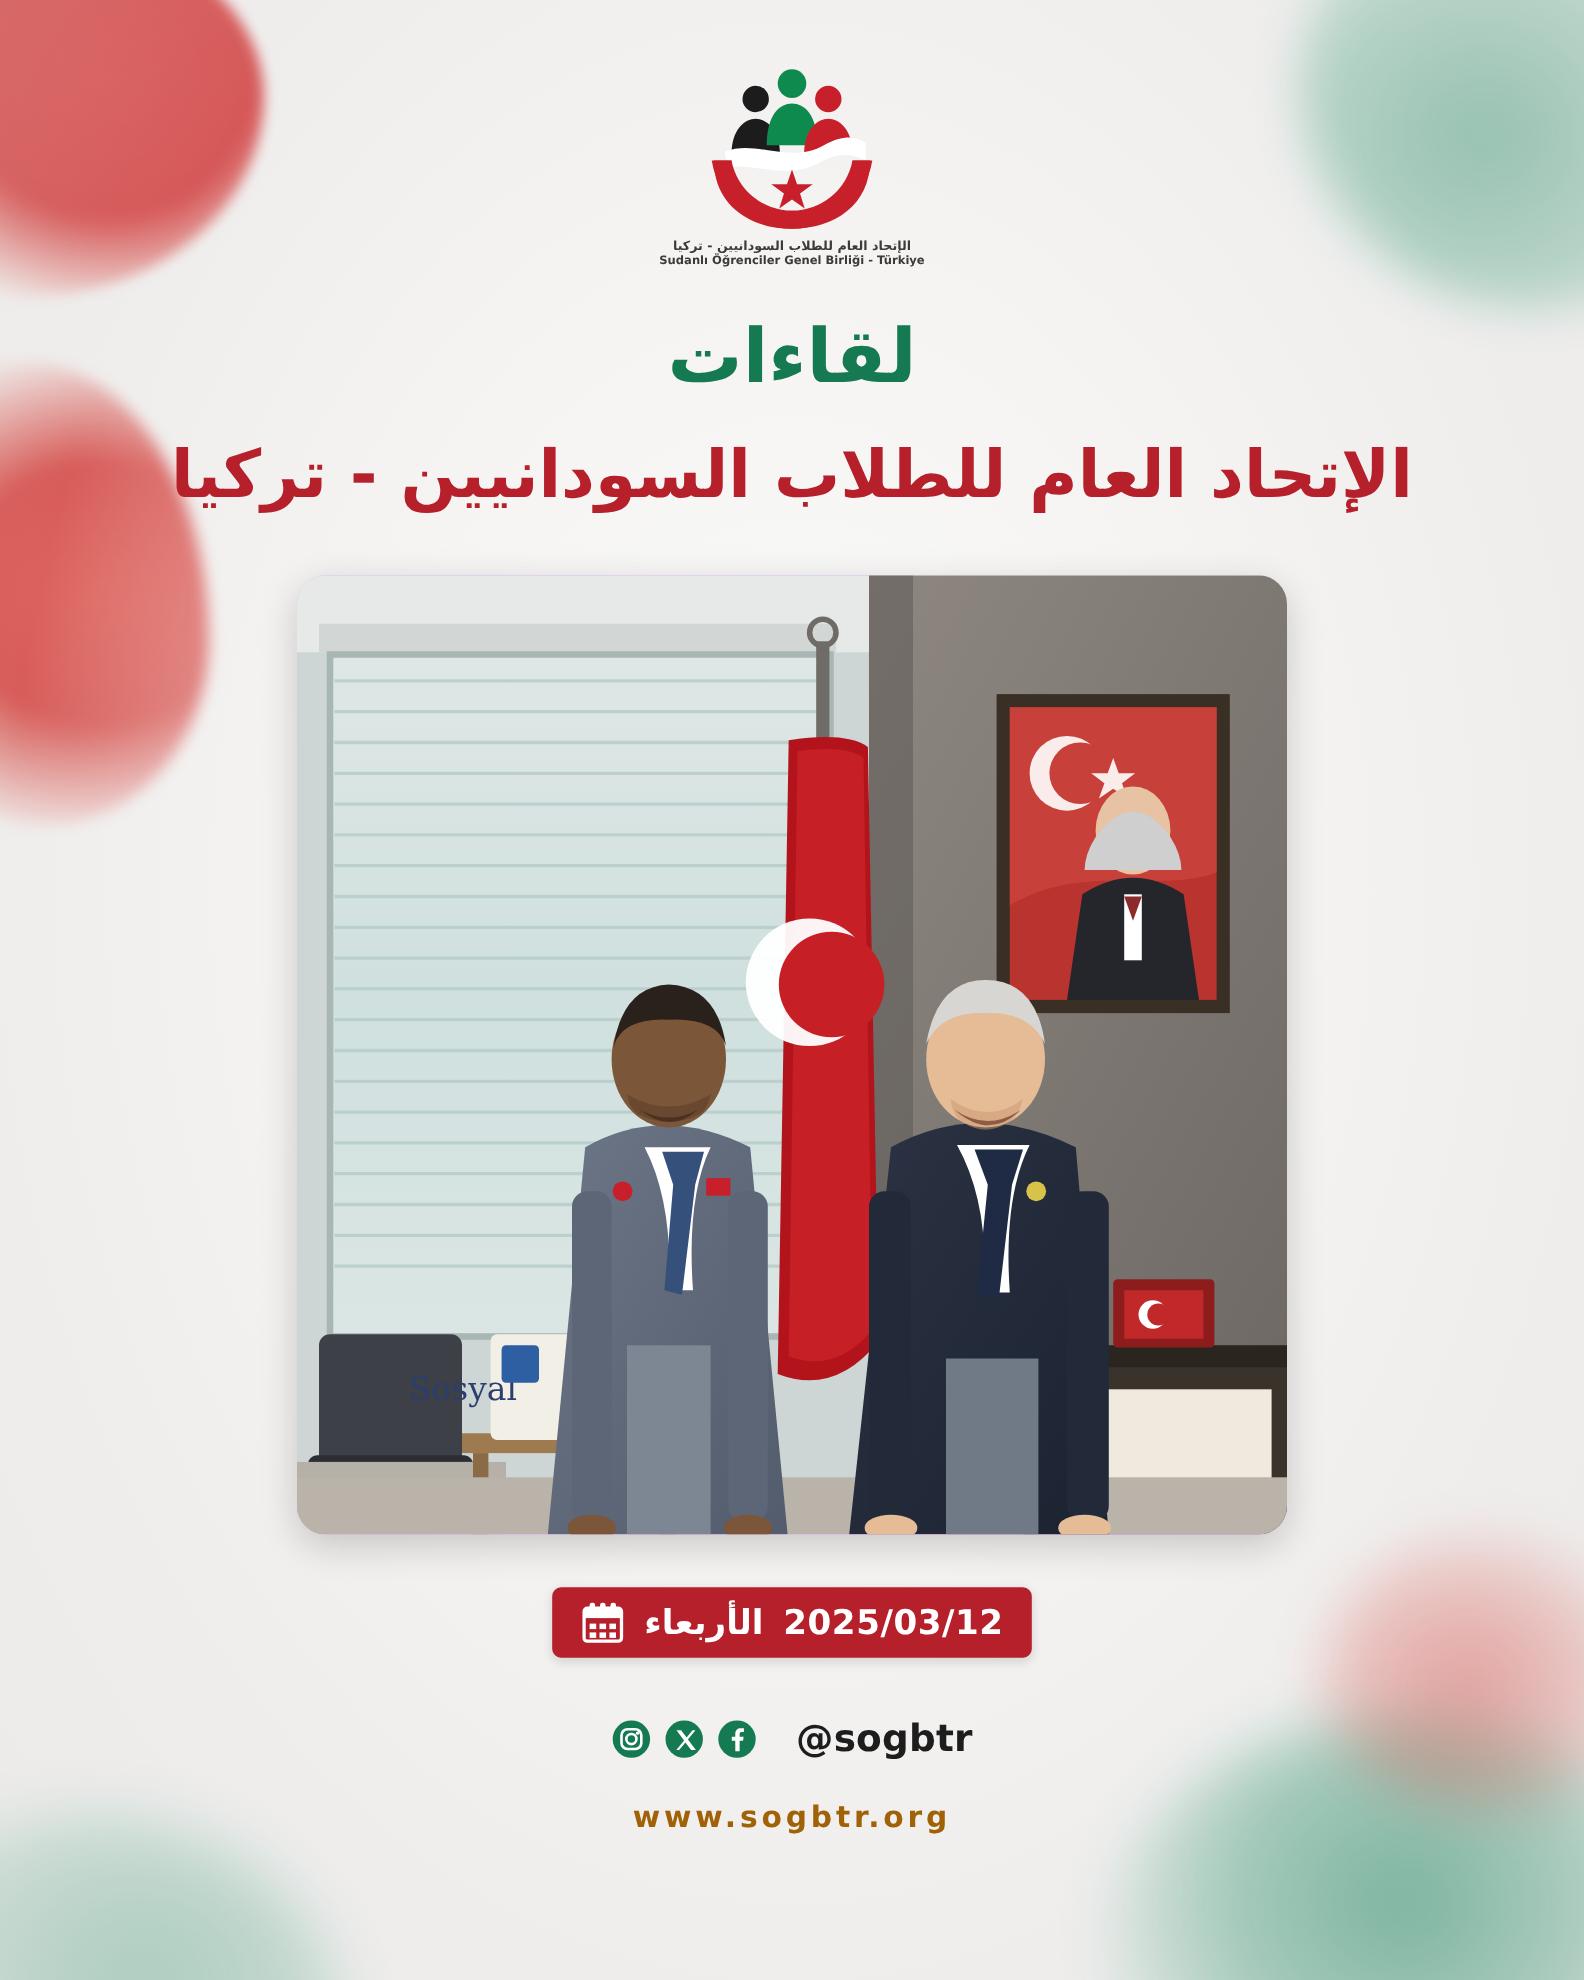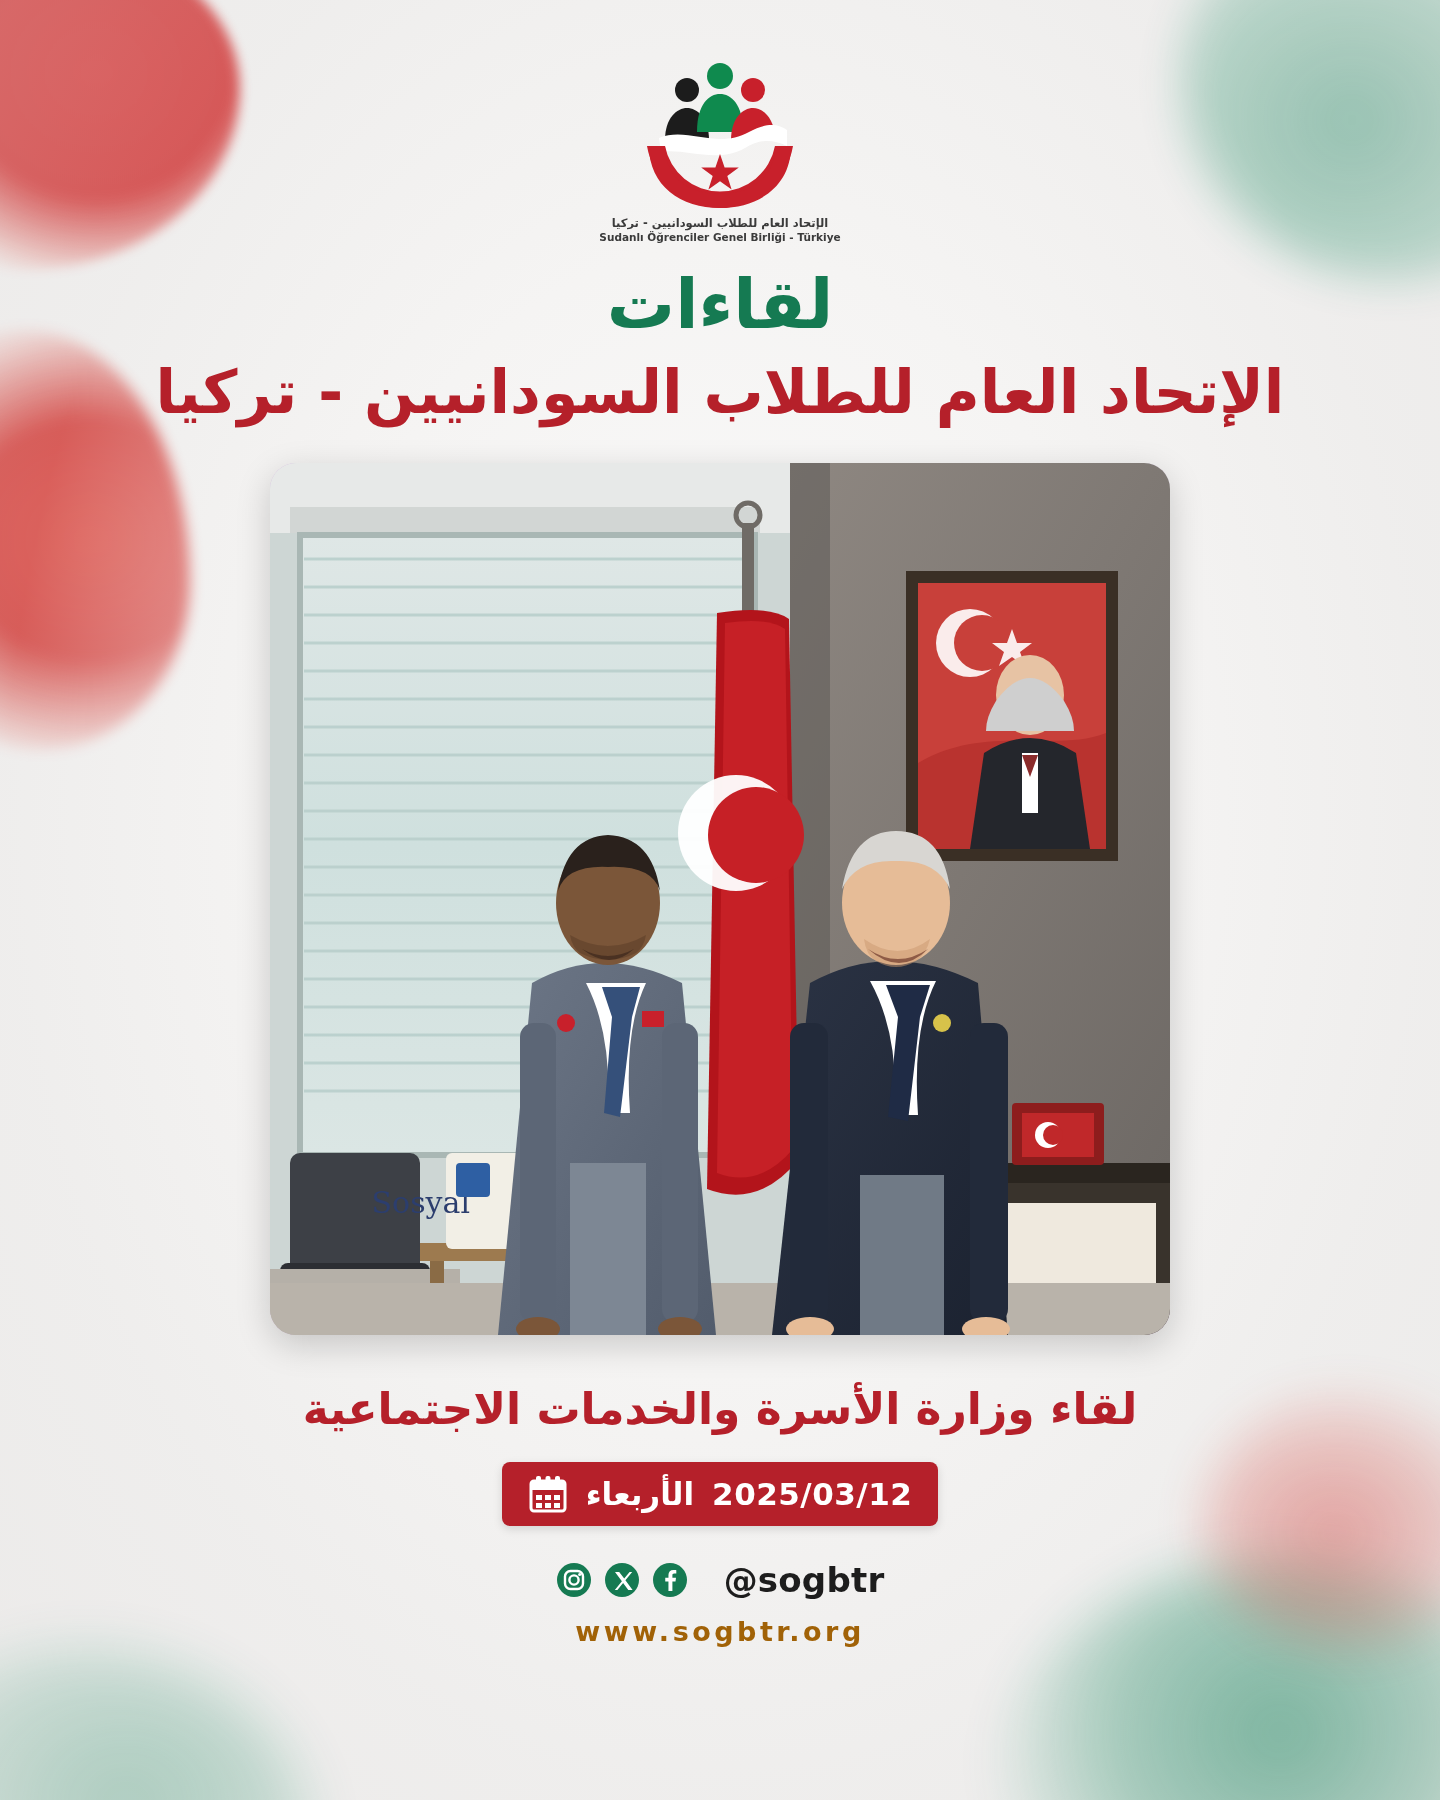--- a/index.html
+++ b/index.html
@@ -69,20 +69,21 @@
   }
 
   
   .content {
     position: relative;
     width: 1440px;
     height: 1800px;
     display: flex;
     flex-direction: column;
     align-items: center;
+    gap: 20px;
   }
 
   
   .logo-block {
     margin-top: 54px;
     width: 210px;
     display: flex;
     flex-direction: column;
     align-items: center;
   }
@@ -367,21 +368,20 @@
         <path d="M598 486 q30 20 60 0 q-28 28 -60 0 z" fill="#8e5b46"></path>
         <rect x="520" y="560" width="38" height="300" rx="14" fill="#222a3a"></rect>
         <rect x="700" y="560" width="38" height="300" rx="14" fill="#222a3a"></rect>
         <ellipse cx="540" cy="866" rx="24" ry="12" fill="#e6bc97"></ellipse>
         <ellipse cx="716" cy="866" rx="24" ry="12" fill="#e6bc97"></ellipse>
         <circle cx="672" cy="560" r="9" fill="#d7c24a"></circle>
       </g>
     </svg>
   </div>
 
-  <div class="caption">لقاء وزارة الأسرة والخدمات الاجتماعية</div>
 
   <div class="date-pill">
     <span class="date">2025/03/12</span>
     <span class="day">الأربعاء</span>
     <svg class="cal-icon" viewBox="0 0 40 40">
       <rect x="3" y="7" width="34" height="30" rx="3" fill="none" stroke="#ffffff" stroke-width="3"></rect>
       <rect x="3" y="7" width="34" height="9" fill="#ffffff"></rect>
       <rect x="8" y="2" width="5" height="9" rx="2" fill="#ffffff"></rect>
       <rect x="17.5" y="2" width="5" height="9" rx="2" fill="#ffffff"></rect>
       <rect x="27" y="2" width="5" height="9" rx="2" fill="#ffffff"></rect>

